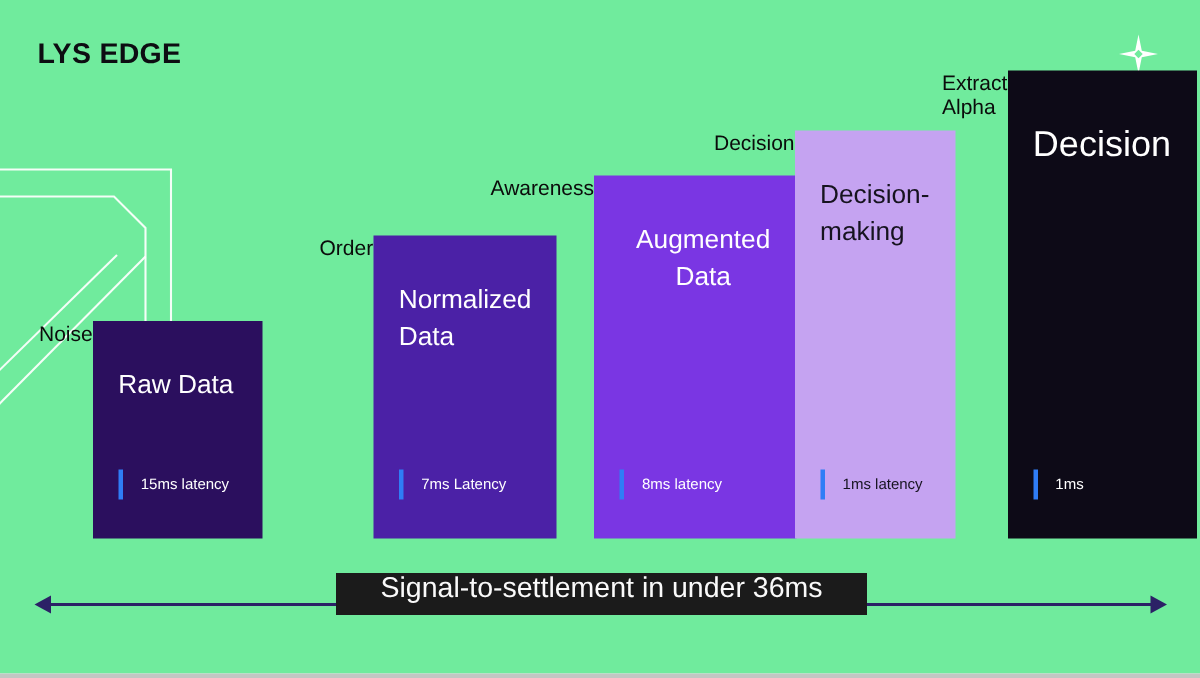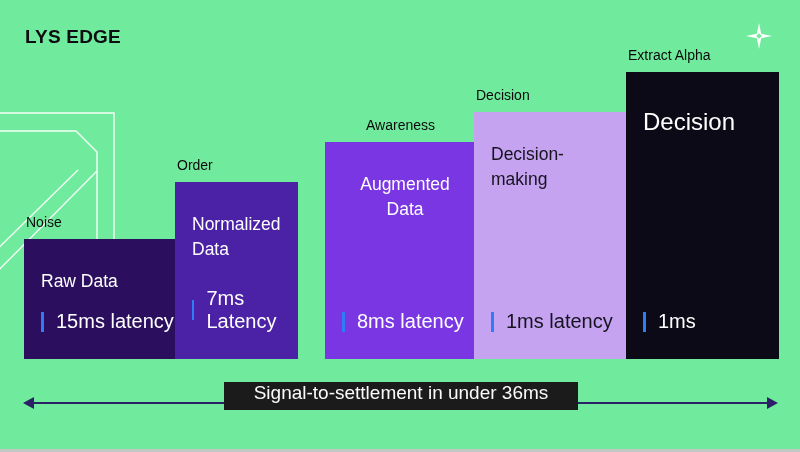--- a/index.html
+++ b/index.html
@@ -11,30 +11,30 @@
 
   .brand { position:absolute; left:25px; top:26px; font-size:19px; font-weight:700;
            letter-spacing:0.2px; color:#0D0D12; }
 
   .sparkle { position:absolute; left:745px; top:22px; width:28px; height:28px; }
 
   .decoration { position:absolute; left:0; top:98px; width:130px; height:330px; overflow:visible; }
   .decoration path { fill:none; stroke:rgba(255,255,255,0.92); stroke-width:1.4px; }
 
   
-  .stage { position:absolute; display:flex; flex-direction:column; }
+  .stage { position:absolute; display:flex; flex-direction:row; }
   .stage-label { height:25px; font-size:14px; font-weight:500; color:#0B0B0B; padding-left:2px; }
   .bar { flex:1; position:relative; }
   .bar-title { margin:30px 17px 0 17px; font-size:17.5px; font-weight:500; line-height:1.45; }
   .latency { position:absolute; left:17px; bottom:26px; display:flex; align-items:center; }
   .tick { display:inline-block; width:3px; height:20px; background:#2F7DF6; margin-right:12px; }
-  .latency-text { font-size:20px; font-weight:400; }
+  .latency-text { font-size:10px; font-weight:400; }
 
   .s0 { left:24px;  top:214px; width:151px; height:145px; }
-  .s1 { left:175px; top:157px; width:123px; height:202px; }
+  .s1 { left:175px; top:157px; width:123px; height:202px;padding-left:36px; }
   .s2 { left:325px; top:117px; width:149px; height:242px;text-align:center; }
   .s3 { left:474px; top:87px;  width:152px; height:272px; }
   .s4 { left:626px; top:47px;  width:153px; height:312px; }
   .s4 .bar-title { margin-top:33px; font-size:24px; }
 
   
   .timeline-line { position:absolute; left:32px; top:402px; width:738px; height:2px; background:#2B2166; }
   .arrowhead { position:absolute; width:0; height:0; top:397px; }
   .arrowhead.left  { left:23px;  border-top:6px solid transparent; border-bottom:6px solid transparent; border-right:11px solid #2B2166; }
   .arrowhead.right { left:767px; border-top:6px solid transparent; border-bottom:6px solid transparent; border-left:11px solid #2B2166; }

